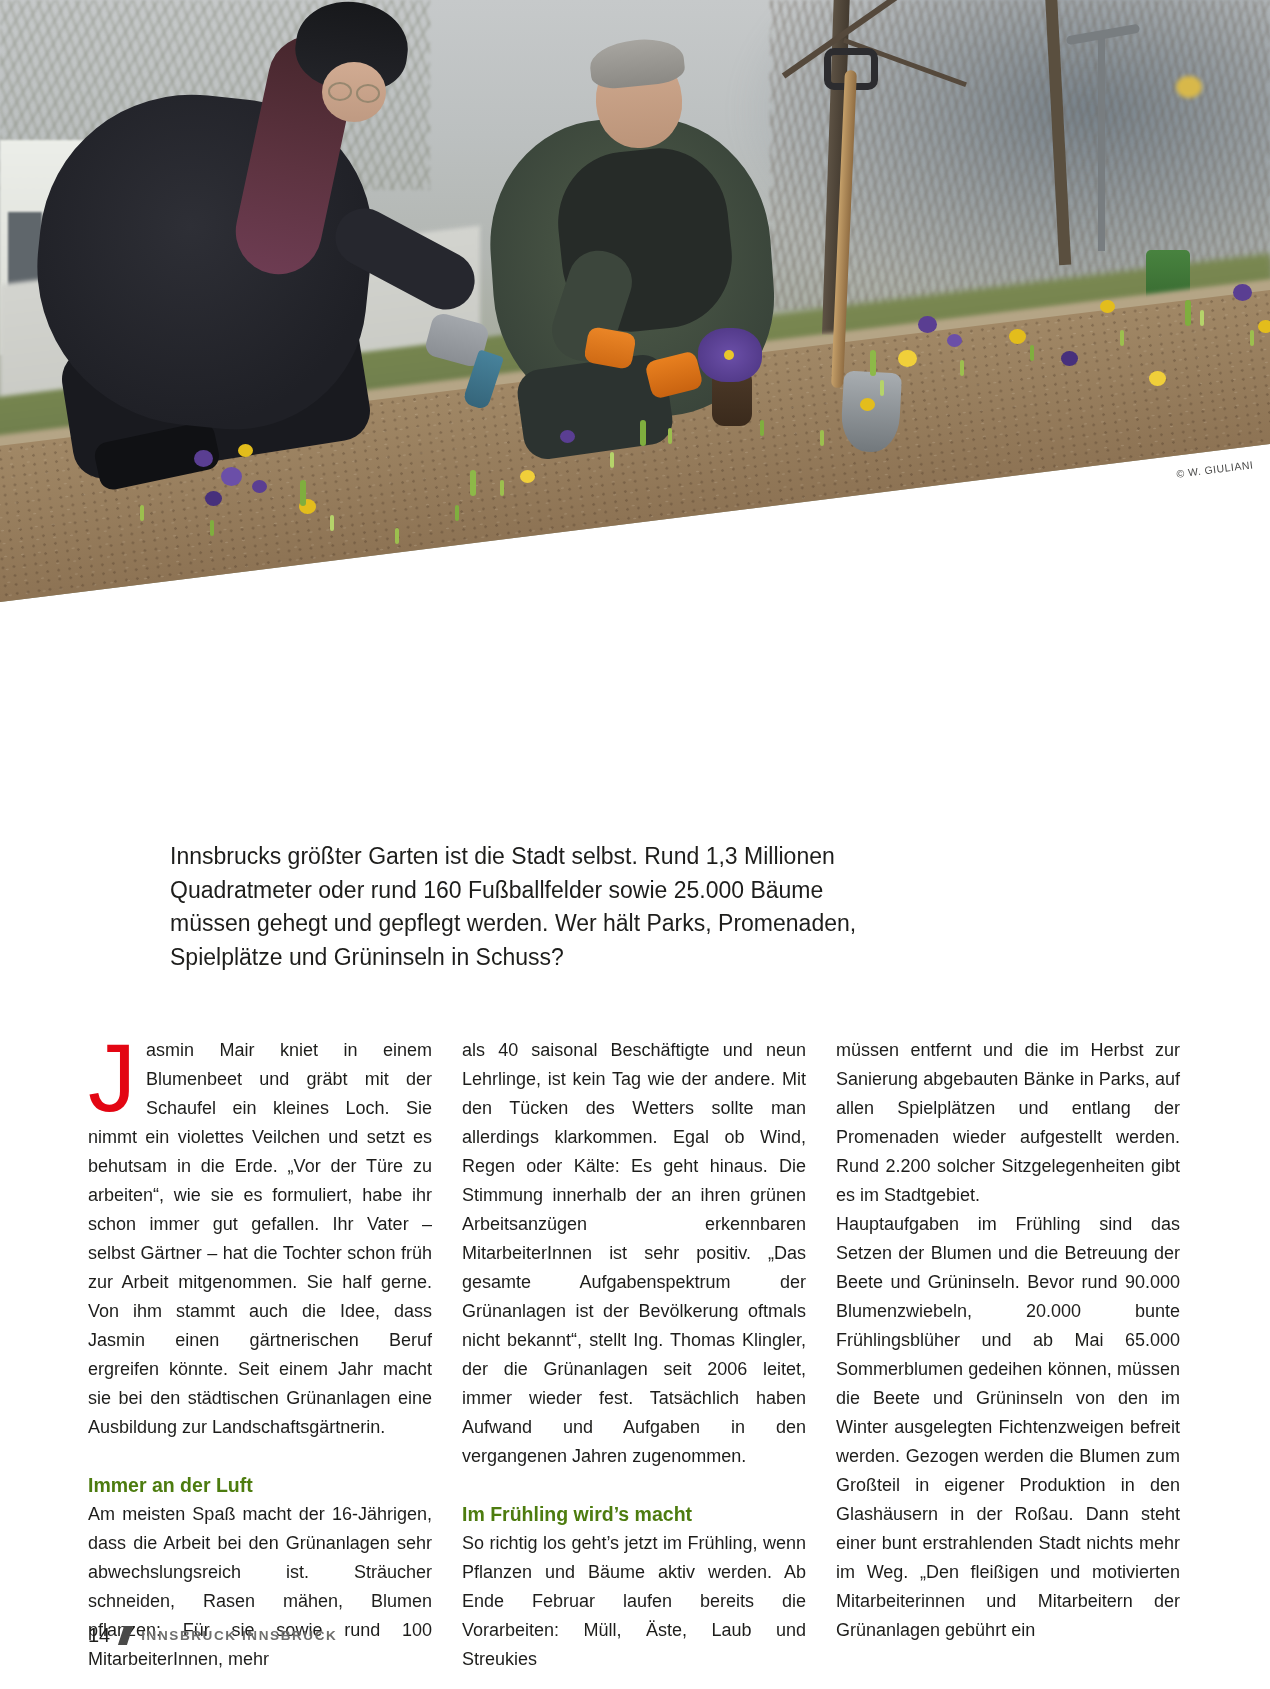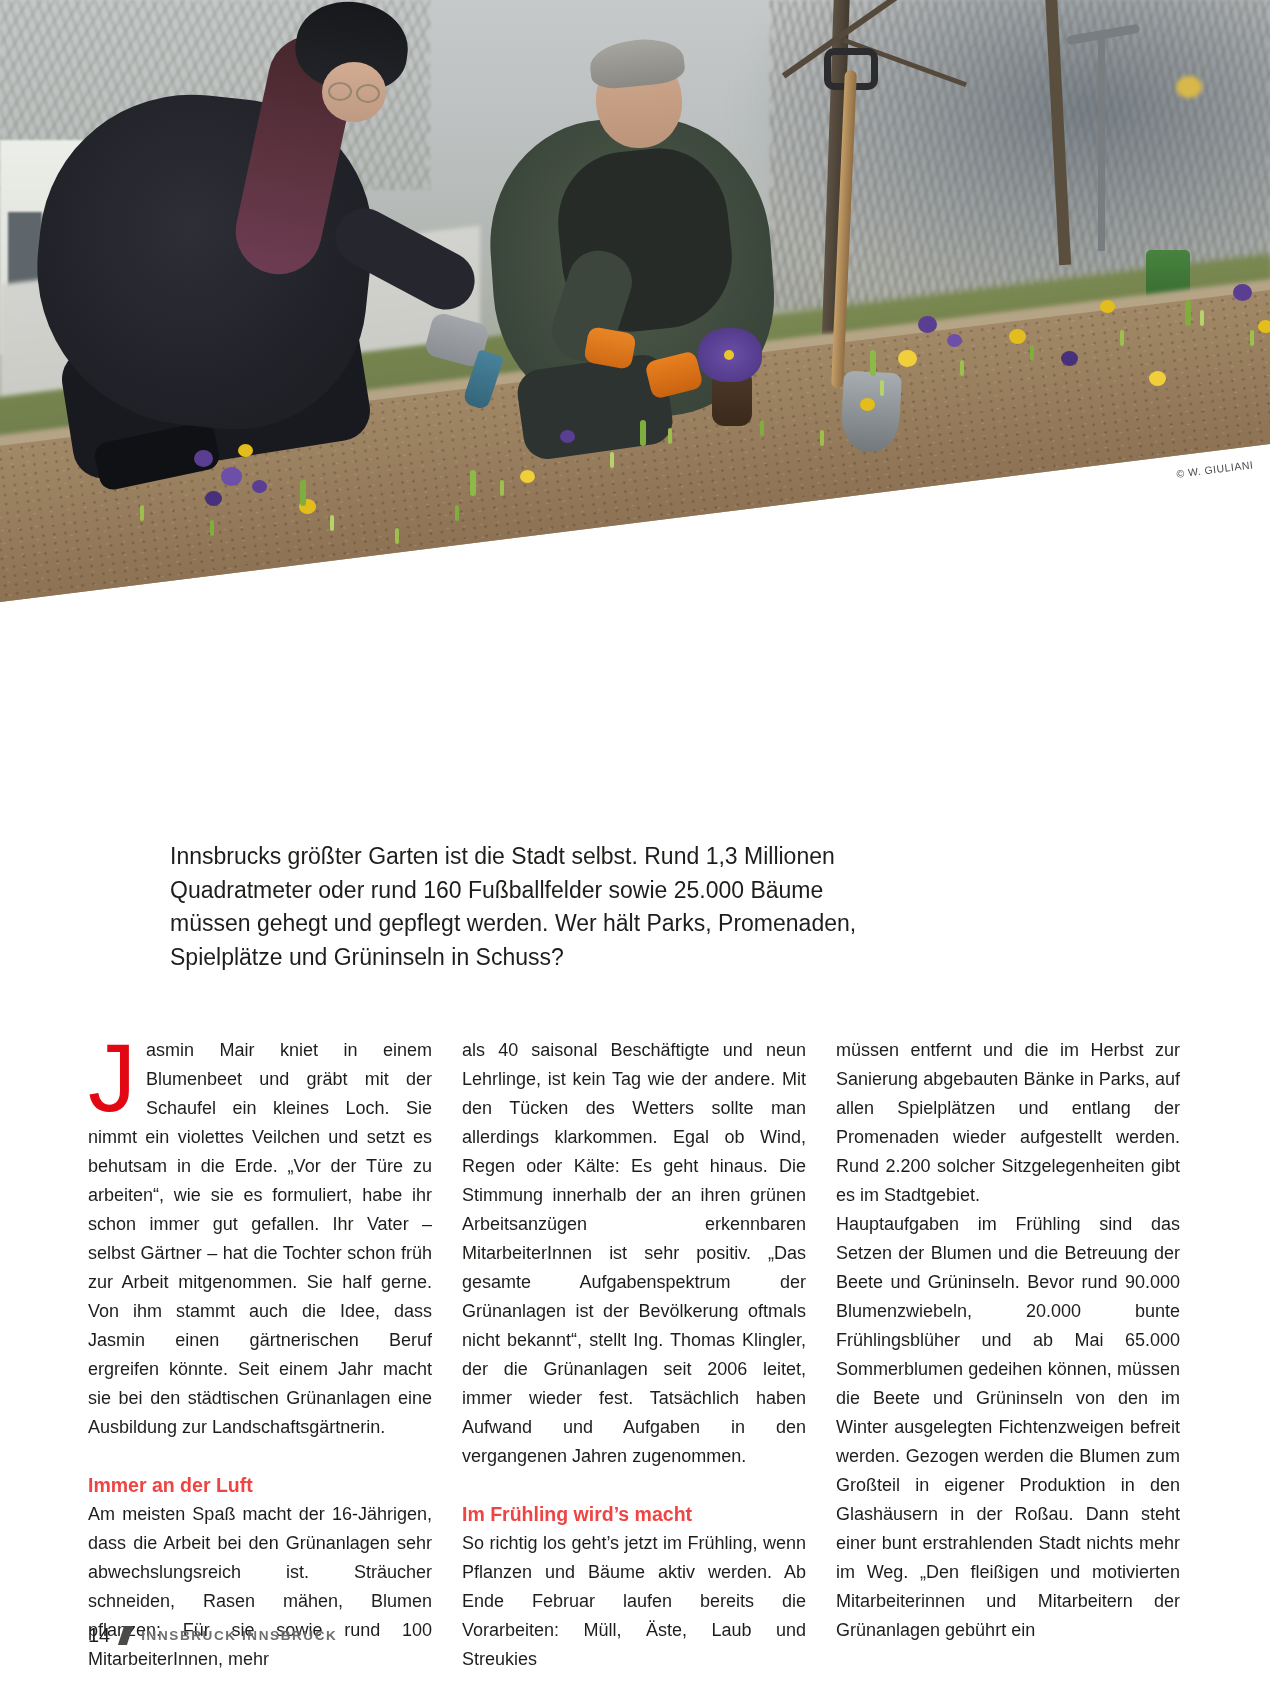--- a/index.html
+++ b/index.html
@@ -105,21 +105,21 @@
   .caption{position:absolute;left:670px;top:549px;font-style:italic;font-size:17.5px;
            line-height:26px;color:#1d1d1b;}
   .headline{position:absolute;left:84px;top:666px;margin:0;font-size:74px;font-weight:bold;
             letter-spacing:-2px;color:#e30613;white-space:nowrap;}
   .lead{position:absolute;left:170px;top:840px;width:715px;margin:0;font-size:23px;
         line-height:33.5px;color:#1d1d1b;}
   .columns{position:absolute;left:88px;top:1036px;width:1092px;display:flex;gap:30px;}
   .col{width:344px;font-size:18px;line-height:29px;text-align:justify;color:#1d1d1b;hyphens:auto;}
   .col p{margin:0;}
   .dropcap{float:left;color:#e30613;font-size:96px;line-height:80px;padding:2px 10px 0 0;font-weight:400;}
-  .subhead{margin:29px 0 0 0;font-size:19.5px;line-height:29px;font-weight:bold;color:#ef4444;text-align:left;}
+  .subhead{margin:29px 0 0 0;font-size:19.5px;line-height:29px;font-weight:bold;color:#4d7c0f;text-align:left;}
   .footer{position:absolute;left:88px;top:1624px;display:flex;align-items:center;gap:11px;}
   .page-num{font-size:20px;color:#1d1d1b;}
   .footer-slash{display:inline-block;width:9px;height:19px;background:#4a4a49;transform:skewX(-18deg);}
   .footer-name{font-size:13.5px;letter-spacing:1.6px;font-weight:bold;color:#6e6e6d;}
 </style>
 </head>
 <body>
 
 <div class="page">
 

